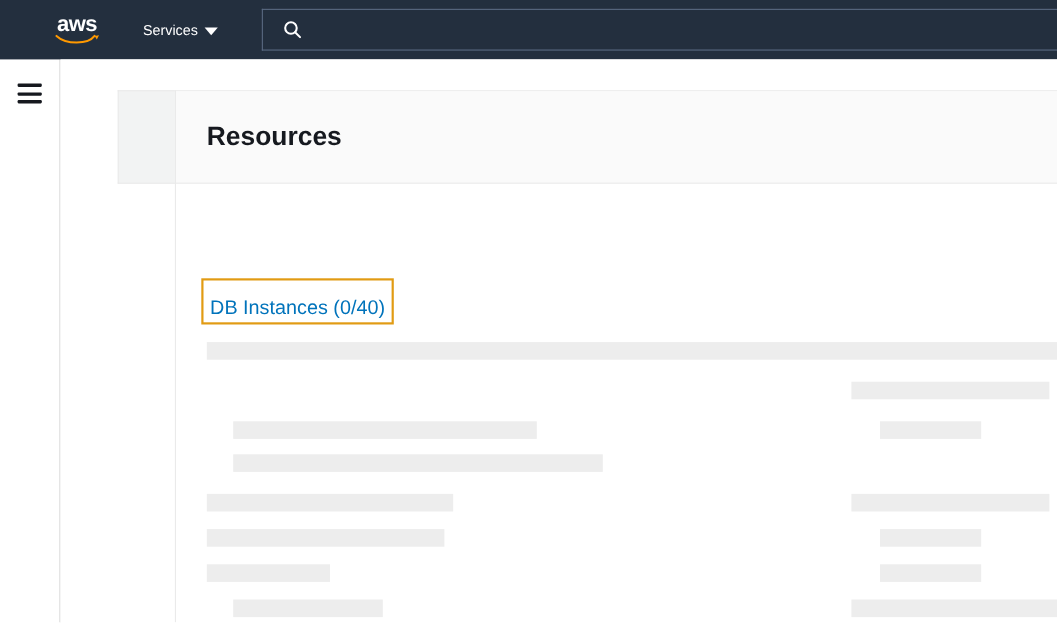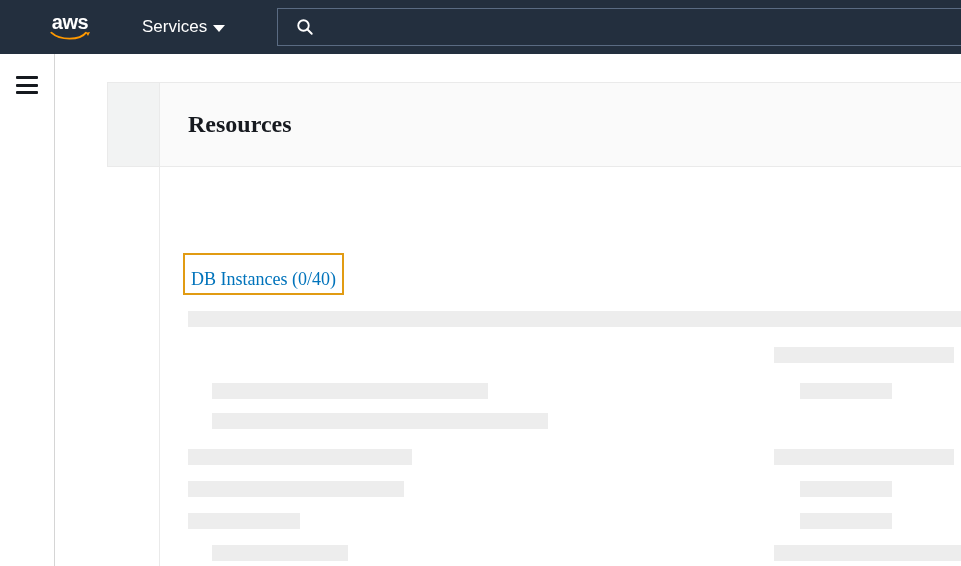--- a/index.html
+++ b/index.html
@@ -6,48 +6,47 @@
   html, body { width: 961px; height: 566px; font-family: "Amazon Ember", "Helvetica Neue", Arial, sans-serif; overflow: hidden; background:#fff; }
   
   
   .topnav {
     height: 54px;
     background: #232f3e;
     display: flex;
     align-items: center;
     padding-left: 50px;
     position: relative;
-    gap: 12px;
   }
   .logo { display:flex; flex-direction:column; align-items:center; margin-right:40px; }
   .logo-text { color:#fff; font-weight:700; font-size:20px; letter-spacing:-0.5px; line-height:18px;}
   .logo-smile { width:40px; height:10px; }
   .services {
-    color:#fff; font-size:17px; display:flex; align-items:center; gap:6px;
+    color:#fff; font-size:13px; display:flex; align-items:center; gap:6px;
     cursor:pointer;
   }
   .services .caret { width:0; height:0; border-left:6px solid transparent; border-right:6px solid transparent; border-top:7px solid #fff; margin-top:2px;}
   .searchbox {
     margin-left:40px;
     flex:1;
     height:38px;
     border:1px solid #5a6b82;
     background:#232f3e;
     display:flex;
     align-items:center;
     padding-left:18px;
     border-right:none;
   }
   .searchbox svg { width:18px; height:18px; }
   .searchbox input {
     flex:1; background:transparent; border:none; outline:none; color:#fff; font-size:15px; margin-left:12px; height:100%;
   }
 
   
-  .body-row { display:flex; height:calc(566px - 54px);font-family:Liberation Serif, serif; }
+  .body-row { display:flex; height:calc(566px - 54px); }
   .hamburger-col {
     width:55px; min-width:55px; border-right:1px solid #d5d5d5;
     display:flex; justify-content:center; padding-top:22px;
     background:#fff;
   }
   .hamburger { width:22px; height:18px; display:flex; flex-direction:column; justify-content:space-between; cursor:pointer;}
   .hamburger span { height:3px; background:#16191f; width:100%; border-radius:1px;}
   
   .content-area { flex:1; background:#fff; position:relative; overflow:hidden;}
   .gray-band { position:absolute; left:52px; right:0; top:28px; height:85px; background:#f2f3f3; border:1px solid #eaeaea; border-right:none;}

